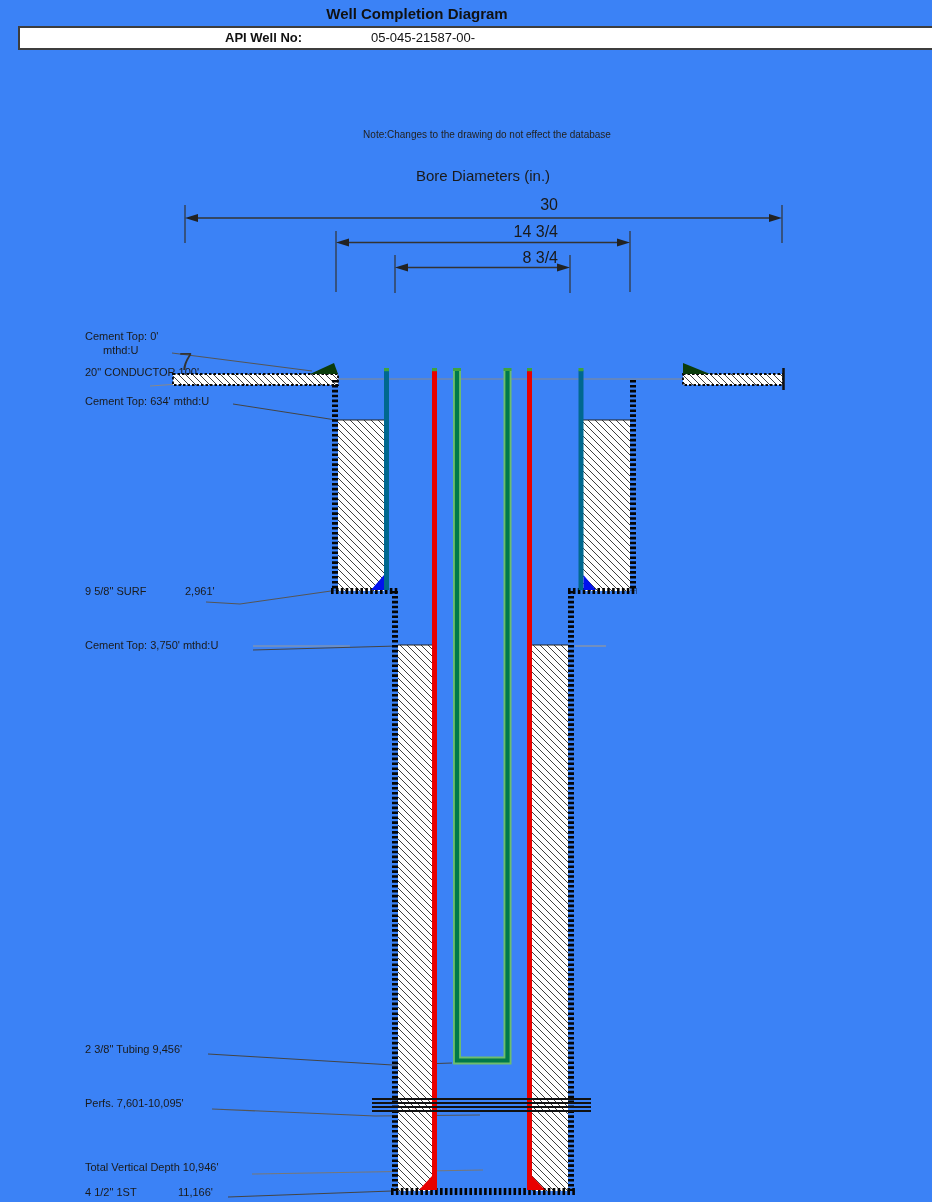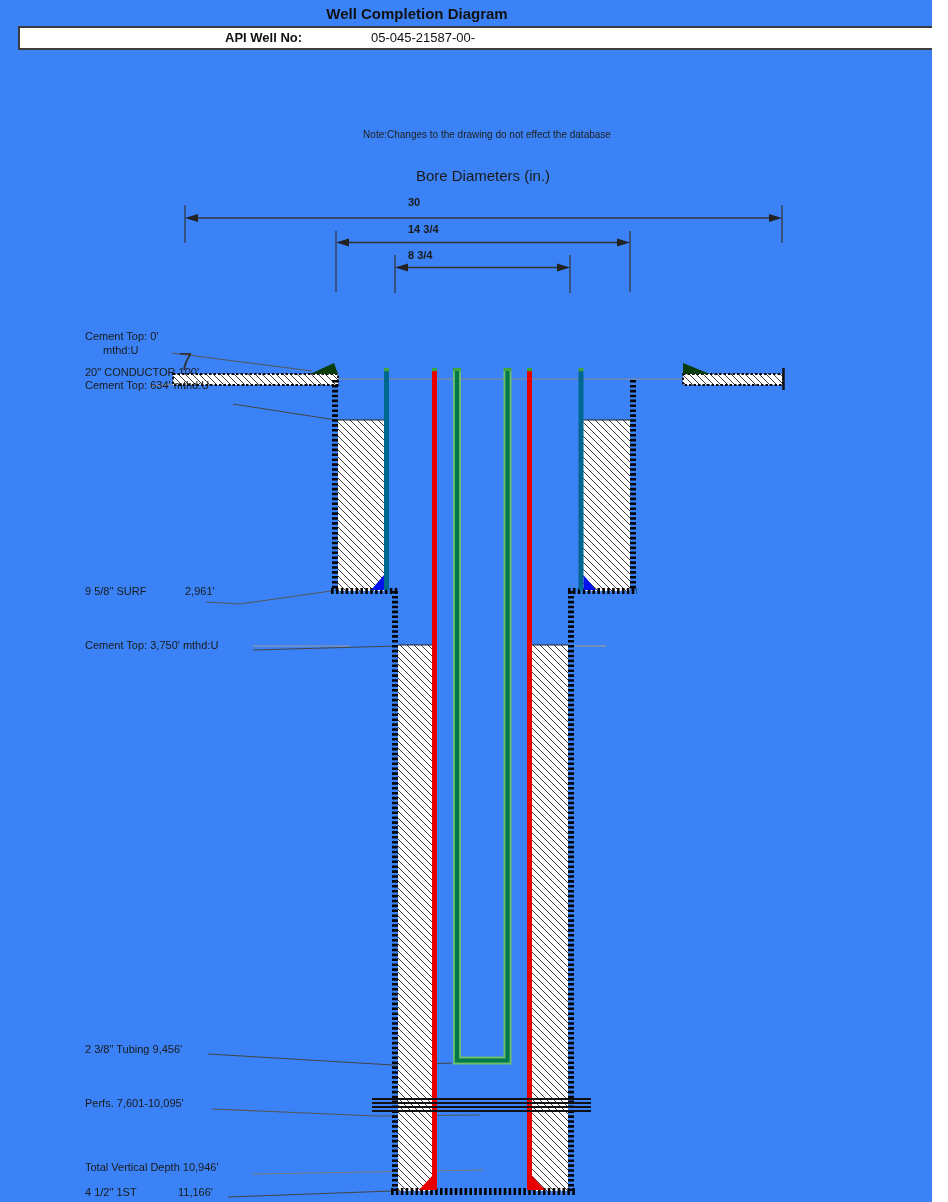--- a/index.html
+++ b/index.html
@@ -8,21 +8,21 @@
   .abs{position:absolute;}
   .doc-title{top:5px;left:0;width:834px;text-align:center;font-size:15px;font-weight:bold;}
   
   .htable{top:26px;left:18px;width:921px;}
   .trow{position:relative;height:20px;line-height:20px;border:2px solid #3d3d3d;margin-top:-2px;background:#fff;padding-left:8px;}
   .trow:first-child{margin-top:0;}
   .lbl{position:absolute;font-weight:bold;font-size:13px;white-space:nowrap;}
   .val{position:absolute;font-size:12.5px;white-space:nowrap;}
   .note{top:129px;left:27px;width:920px;text-align:center;font-size:10px;color:#222;}
   .bore-title{top:167px;left:333px;width:300px;text-align:center;font-size:15px;color:#1a1a1a;}
-  .dim-label{left:408px;width:150px;text-align:left;font-size:11px;color:#1a1a1a;font-weight:bold;}
+  .dim-label{left:408px;width:150px;text-align:right;font-size:16px;color:#1a1a1a;}
   .ann{font-size:11px;color:#1a1a1a;white-space:nowrap;}
   .layer-under{position:absolute;inset:0;z-index:0;}
   .layer-svg{position:absolute;top:0;left:0;z-index:1;}
   .layer-over{position:absolute;inset:0;z-index:2;pointer-events:none;}
   .seven{font-size:24px;font-weight:400;color:#333;line-height:24px;}
 </style>
 </head>
 <body>
 
 <div class="page">
@@ -152,21 +152,21 @@
       <line x1="372" y1="1103" x2="591" y2="1103"></line>
       <line x1="372" y1="1107" x2="591" y2="1107"></line>
       <line x1="372" y1="1111" x2="591" y2="1111"></line>
     </g>
   </svg>
 
   <div class="layer-over">
     <div class="abs ann" style="left:85px;top:330px">Cement Top: 0'</div>
     <div class="abs ann" style="left:103px;top:344px">mthd:U</div>
     <div class="abs ann seven" style="left:179px;top:350px">7</div>
-    <div class="abs ann" style="left:85px;top:379px">Cement Top: 634' mthd:U</div>
+    <div class="abs ann" style="left:85px;top:395px">Cement Top: 634' mthd:U</div>
     <div class="abs ann" style="left:85px;top:585px">9 5/8" SURF</div>
     <div class="abs ann" style="left:185px;top:585px">2,961'</div>
     <div class="abs ann" style="left:85px;top:639px">Cement Top: 3,750' mthd:U</div>
     <div class="abs ann" style="left:85px;top:1043px">2 3/8" Tubing 9,456'</div>
     <div class="abs ann" style="left:85px;top:1097px">Perfs. 7,601-10,095'</div>
     <div class="abs ann" style="left:85px;top:1161px">Total Vertical Depth 10,946'</div>
     <div class="abs ann" style="left:85px;top:1186px">4 1/2" 1ST</div>
     <div class="abs ann" style="left:178px;top:1186px">11,166'</div>
   </div>
 

